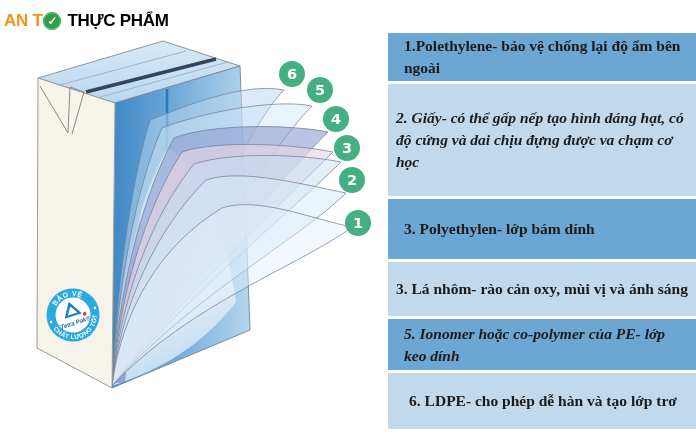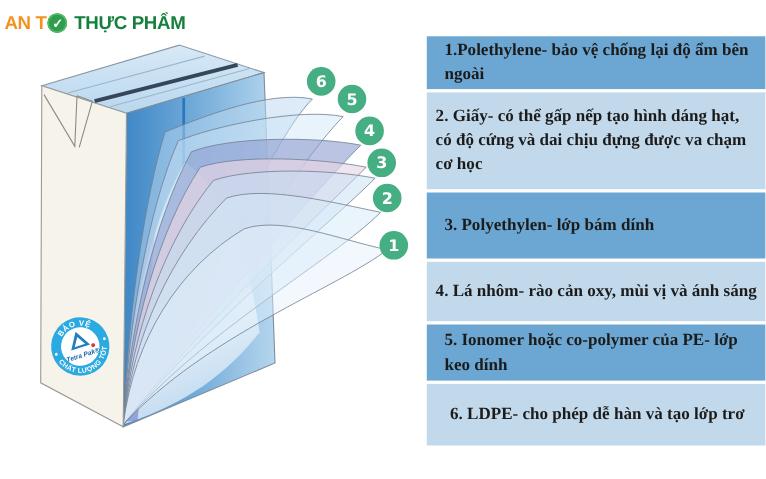--- a/index.html
+++ b/index.html
@@ -3,38 +3,38 @@
 <meta charset="utf-8">
 <style>
   html,body{margin:0;padding:0;}
   body{width:696px;height:435px;position:relative;background:#ffffff;overflow:hidden;
        font-family:"Liberation Sans",sans-serif;}
 
   
   .brand{position:absolute;left:4px;top:11px;display:flex;align-items:center;
          font-weight:bold;font-size:17px;letter-spacing:-0.3px;white-space:pre;}
   .brand .orange{color:#F5911E;}
-  .brand .green{color:#15803d;margin-left:5px;}
+  .brand .green{color:#000000;margin-left:5px;}
   .logo-icon{width:18px;height:18px;border-radius:50%;background:#2E9E4E;color:#fff;
              display:inline-flex;align-items:center;justify-content:center;
              font-size:12px;font-weight:bold;margin:0 1px;box-shadow:inset 0 0 0 1.5px #57B86B;}
 
   
   .illus{position:absolute;left:0;top:0;width:396px;height:435px;}
 
   
   .panel{position:absolute;left:388px;top:33px;width:308px;}
   .row{box-sizing:border-box;width:308px;padding:1px 6px 1px 8px;margin-bottom:3px;
        display:flex;flex-direction:column;justify-content:center;
        font-family:"Liberation Serif","DejaVu Serif",serif;font-weight:bold;
        font-size:15.5px;line-height:22px;color:#1b1b1b;}
   .row.dark{background:#6CA6D2;padding-left:16px;}
   .row.light{background:#C2D9EB;}
-  .r1{height:48px;} .r2{height:88px;} .r3{height:60px;}
-  .r4{height:54px;} .r5{height:51px;} .r6{height:56px;text-align:center;}
+  .r1{height:48px;} .r2{height:112px;font-style:italic;} .r3{height:60px;}
+  .r4{height:54px;} .r5{height:51px;font-style:italic;} .r6{height:56px;text-align:center;}
 </style>
 </head>
 <body>
 
 <div class="brand">
   <span class="orange">AN T</span><span class="logo-icon"><span>✓</span></span><span class="green">THỰC PHẨM</span>
 </div>
 
 <svg class="illus" viewBox="0 0 396 435">
   <defs>
@@ -135,21 +135,21 @@
   <div class="row dark r1">
       <span>1.Polethylene- bảo vệ chống lại độ ẩm bên ngoài</span>
     </div>
   <div class="row light r2">
       <span>2. Giấy- có thể gấp nếp tạo hình dáng hạt, có độ cứng và dai chịu đựng được va chạm cơ học</span>
     </div>
   <div class="row dark r3">
       <span>3. Polyethylen- lớp bám dính</span>
     </div>
   <div class="row light r4">
-      <span>4. Lá nhôm- rào cản oxy, mùi vị và ánh sáng</span>
+      <span>3. Lá nhôm- rào cản oxy, mùi vị và ánh sáng</span>
     </div>
   <div class="row dark r5">
       <span>5. Ionomer hoặc co-polymer của PE- lớp keo dính</span>
     </div>
   <div class="row light r6">
       <span>6. LDPE- cho phép dễ hàn và tạo lớp trơ</span>
     </div>
 </div>
 
 </body></html>

